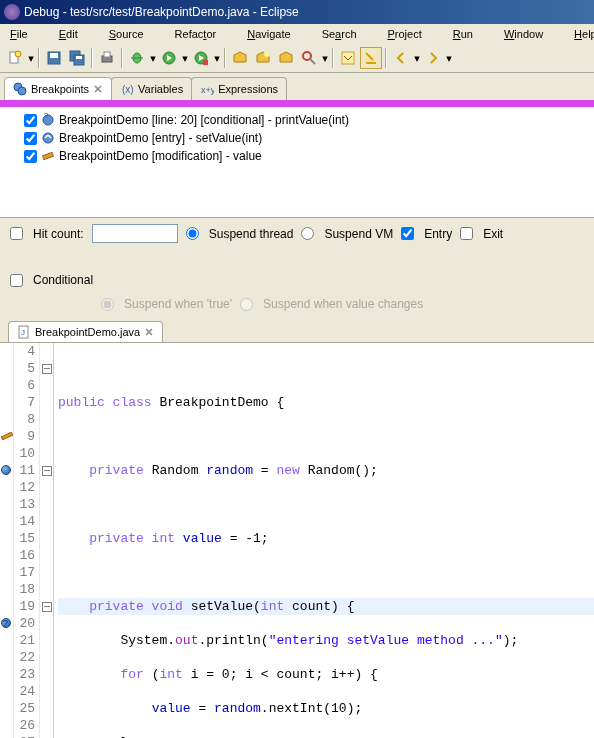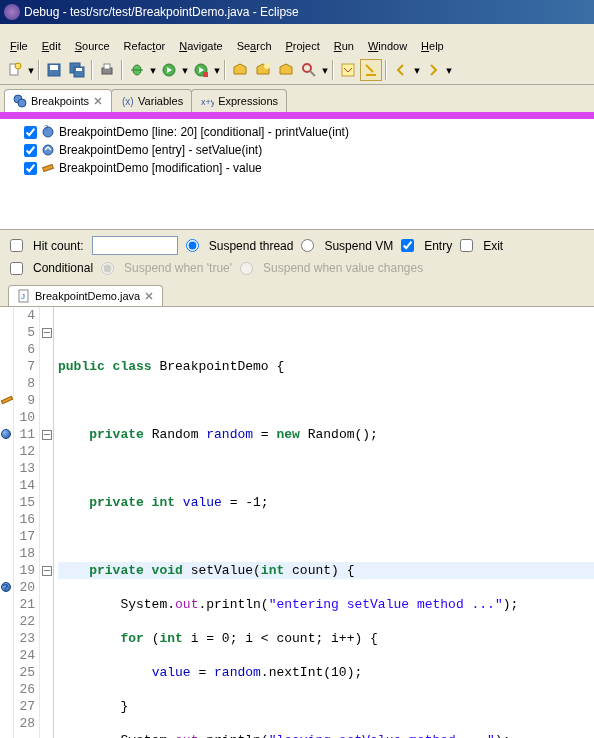--- a/index.html
+++ b/index.html
@@ -1,20 +1,20 @@
 <!DOCTYPE html>
 <html><head>
 <meta charset="utf-8">
 <style>
 * { box-sizing: border-box; margin: 0; padding: 0; }
 body { font-family: Tahoma, Arial, sans-serif; font-size: 11px; background: #ece9d8; width: 594px; height: 738px; overflow: hidden; }
 
 .titlebar { background: linear-gradient(to right, #0a246a, #3a6ea5); color: white; height: 24px; display: flex; align-items: center; padding: 0 4px; font-size: 12px; }
 .titlebar-icon { width: 16px; height: 16px; margin-right: 4px; background: radial-gradient(circle, #a080c0, #6040a0); border-radius: 50%; }
-.menubar { background: #ece9d8; padding: 2px 4px; display: flex; gap: 2px; margin-top: 12px; }
+.menubar { background: #ece9d8; padding: 2px 4px; display: flex; gap: 19px; }
 .menubar span { padding: 2px 6px; cursor: default; }
 .menubar span u { text-decoration: underline; }
 
 .toolbar { background: #ece9d8; padding: 3px 4px; display: flex; align-items: center; gap: 1px; border-bottom: 1px solid #aca899; flex-wrap: wrap; }
 .tbtn { width: 22px; height: 22px; display: inline-flex; align-items: center; justify-content: center; border: 1px solid transparent; }
 .tbtn svg { width: 16px; height: 16px; }
 .tsep { width: 2px; height: 20px; border-left: 1px solid #aca899; border-right: 1px solid #fff; margin: 0 2px; }
 .tdrop { width: 8px; display: inline-flex; align-items: center; justify-content: center; }
 
 .views-tabs { background: #ece9d8; padding: 4px 4px 0 4px; display: flex; gap: 0; border-bottom: 7px solid #d946ef; }
@@ -25,39 +25,39 @@
 
 .bp-panel { background: #fff; height: 110px; padding: 4px; overflow: auto; }
 .bp-item { display: flex; align-items: center; gap: 4px; padding: 2px 20px; font-family: "Microsoft Sans Serif", sans-serif; font-size: 12px; }
 .bp-check { width: 13px; height: 13px; }
 .bp-icon { width: 14px; height: 14px; }
 
 .bp-options { background: #ece9d8; padding: 6px 10px; border-top: 1px solid #aca899; display: flex; flex-direction: column; gap: 6px; }
 .bp-row { display: flex; align-items: center; gap: 8px; }
 .bp-options input[type=text] { width: 86px; height: 19px; border: 1px solid #7f9db9; background: #fff; }
 .bp-options label { display: flex; align-items: center; gap: 10px; font-size: 12px; }
-.bp-options .disabled { color: #aca899; }
+.bp-options .disabled { color: #aca899; margin-top: 48px; }
 
 .editor-tabs { background: #ece9d8; padding: 4px 4px 0 8px; display: flex; border-bottom: 1px solid #aca899; }
 .etab { padding: 3px 8px; border: 1px solid #aca899; border-bottom: none; background: #f5f3e9; display: flex; align-items: center; gap: 4px; border-radius: 4px 4px 0 0; }
 .etab.active { background: #fff; }
 
 .editor { background: #fff; display: flex; height: 432px; overflow: auto; }
 .gutter { width: 14px; background: #fff; border-right: 1px solid #e8e8e8; font-family: "Courier New", monospace; font-size: 13px; line-height: 17px; color: #808080; }
 .gutter-line { height: 17px; position: relative; }
 .lnums { width: 26px; background: #fff; border-right: 1px solid #e8e8e8; font-family: "Courier New", monospace; font-size: 13px; line-height: 17px; color: #808080; text-align: right; padding-right: 4px; }
 .lnums div { height: 17px; }
 .folding { width: 14px; background: #fff; border-right: 1px solid #d0d0d0; font-family: monospace; font-size: 13px; line-height: 17px; }
 .folding div { height: 17px; position: relative; }
 .fold-minus::before { content: ""; position: absolute; left: 2px; top: 4px; width: 8px; height: 8px; border: 1px solid #808080; background: #fff; }
 .fold-minus::after { content: ""; position: absolute; left: 4px; top: 8px; width: 6px; height: 1px; background: #808080; }
 .code { font-family: "Courier New", monospace; font-size: 13px; line-height: 17px; padding-left: 4px; flex: 1; white-space: pre; }
 .code-line { height: 17px; }
 .code-line.highlight { background: #e8f2fe; }
-.kw { color: #15803d; font-weight: bold; }
+.kw { color: #8b5cf6; font-weight: normal; }
 .str { color: #2a00ff; }
 .fld { color: #0000c0; }
 .stc { color: #a21caf; }
 
 .bp-marker { position: absolute; left: 1px; top: 3px; width: 10px; height: 10px; border-radius: 50%; background: radial-gradient(circle at 30% 30%, #88bbee, #2050a0); border: 1px solid #104080; }
 .watch-marker { position: absolute; left: 1px; top: 6px; width: 12px; height: 4px; background: #e0a030; border: 1px solid #a06010; transform: rotate(-25deg); }
 .q-marker { position: absolute; left: 2px; top: 1px; font-size: 11px; color: #2050a0; font-weight: bold; }
 .hruler { height: 10px; background: #fff; border-top: 1px solid #d0d0d0; }
 </style>
 </head>

